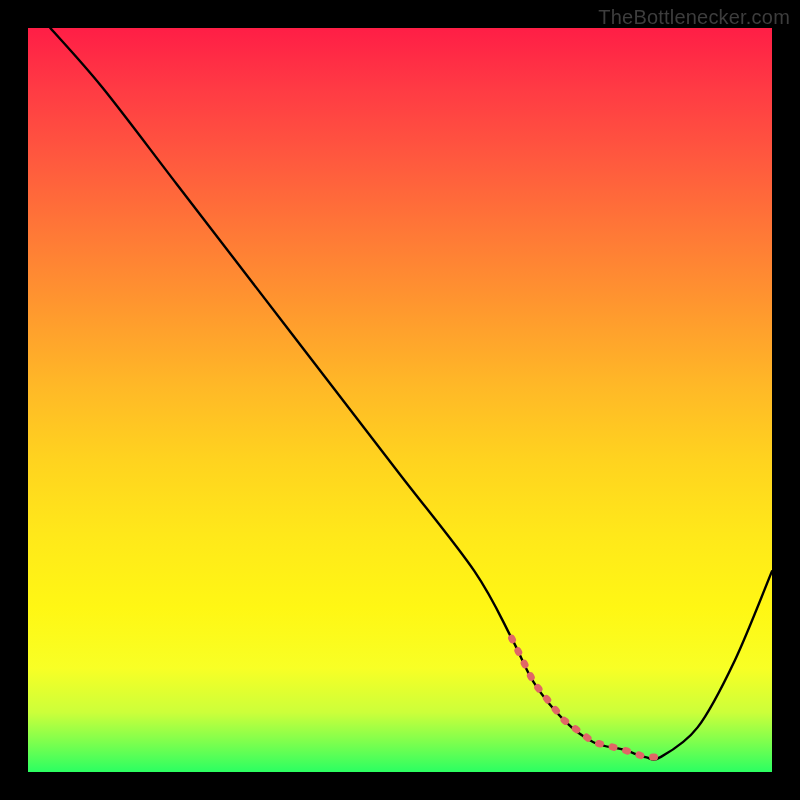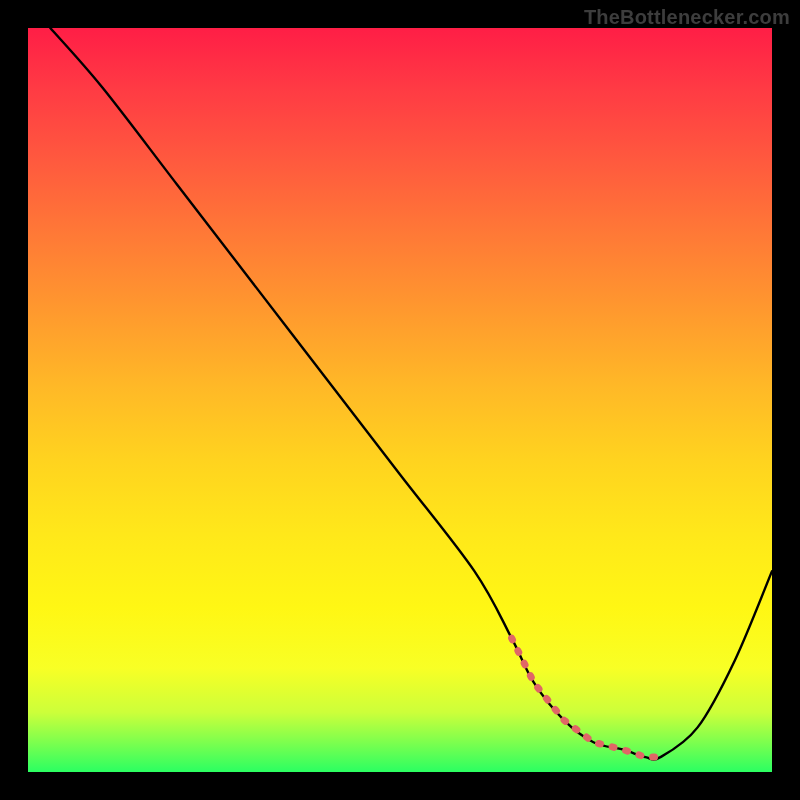--- a/index.html
+++ b/index.html
@@ -31,21 +31,21 @@
       #ccff3a 92%,
       #7dff4e 96%,
       #2bff62 100%);
   }
   .watermark {
     position: absolute;
     top: 6px;
     right: 10px;
     color: #3d3d3d;
     font-size: 20px;
-    font-weight: 700;
+    font-weight: 400;
     letter-spacing: 0.2px;
     z-index: 5;
   }
   svg.curve {
     position: absolute;
     left: 0;
     top: 0;
     width: 744px;
     height: 744px;
     z-index: 2;

